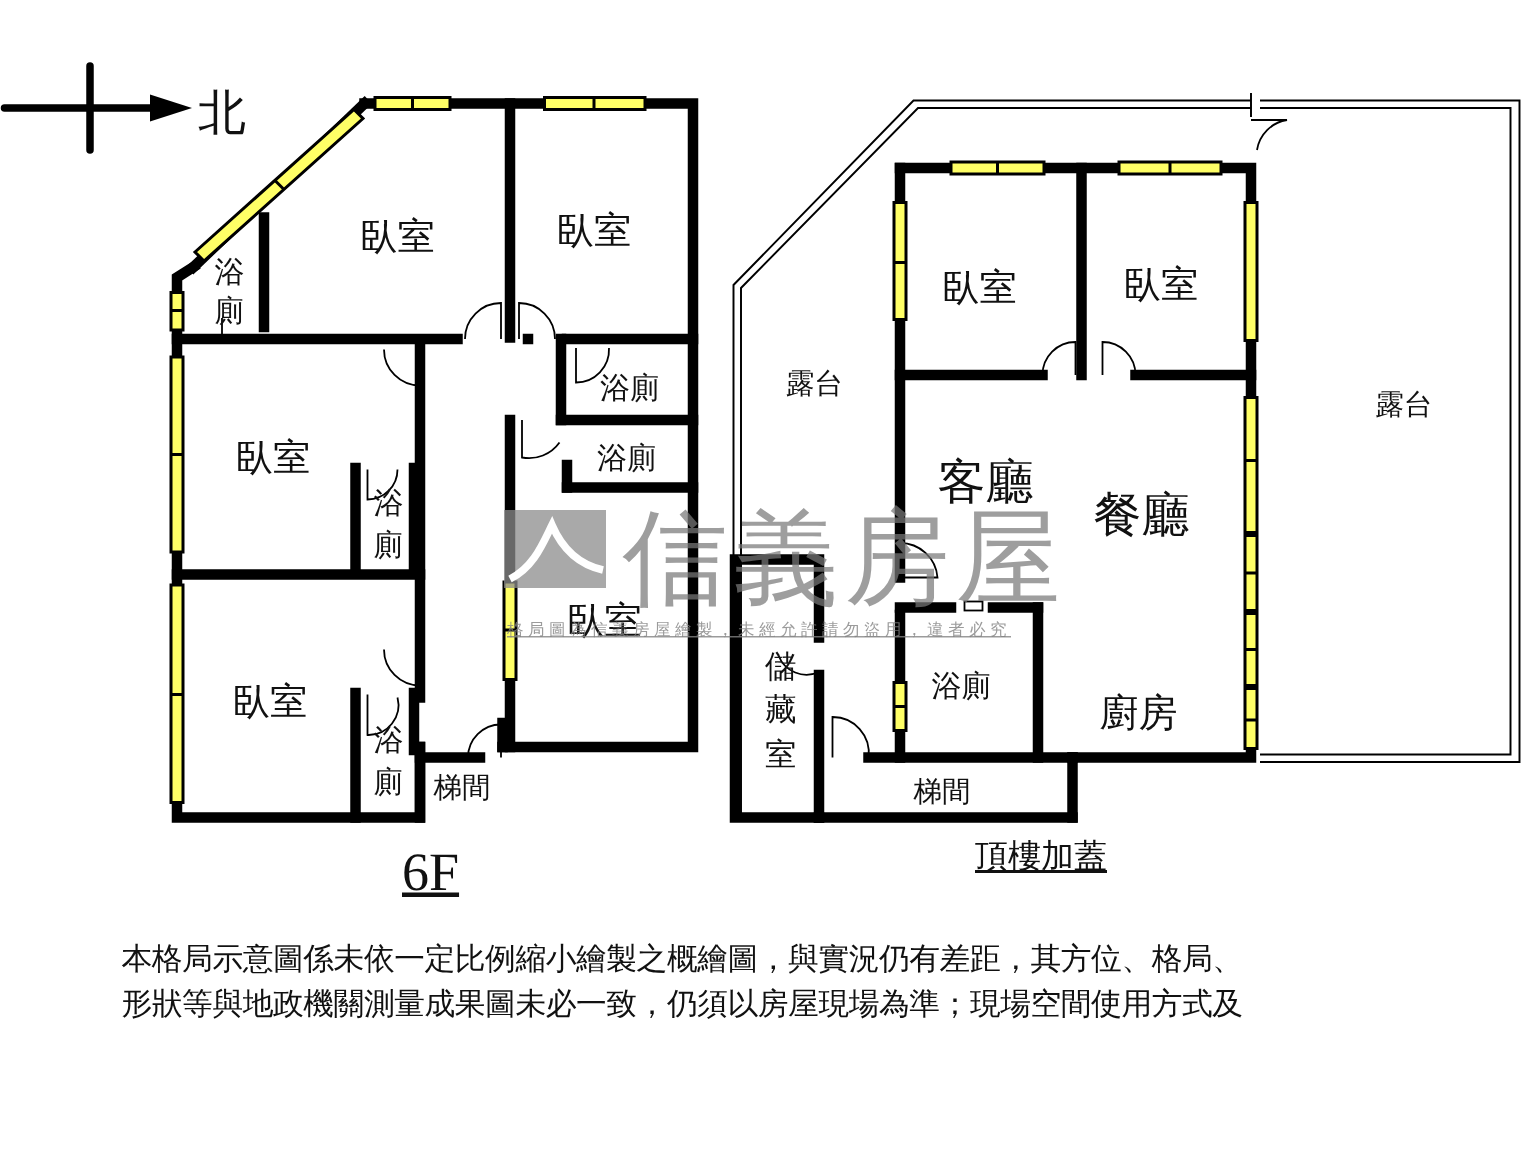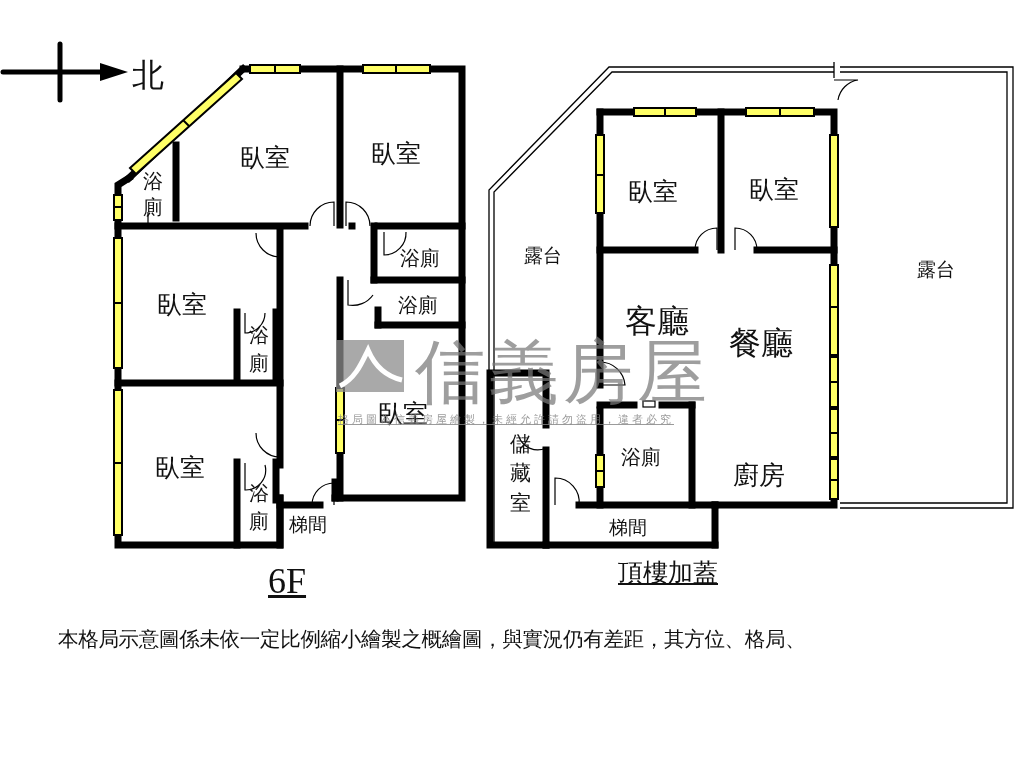--- a/index.html
+++ b/index.html
@@ -1,23 +1,23 @@
 <!DOCTYPE html>
 <html><head>
 <meta charset="utf-8">
 <style>
   html, body { margin: 0; padding: 0; background: #ffffff; }
   body { width: 1024px; height: 768px; position: relative; overflow: hidden; font-family: "DejaVu Serif", "Liberation Serif", serif; }
   #plan { position: absolute; left: 0; top: 0; width: 1024px; height: 620px; }
   .lbl { font-family: "DejaVu Serif", "Liberation Serif", serif; fill: #111; }
   .floor-title { position: absolute; font-family: "Liberation Serif", "DejaVu Serif", serif; color: #111; text-decoration: underline; }
   #title-6f { left: 268px; top: 560px; font-size: 36px; }
-  #title-roof { left: 618px; top: 556px; font-size: 25px; }
+  #title-roof { left: 650px; top: 556px; font-size: 22px; }
   #disclaimer { position: absolute; left: 58px; top: 624px; width: 960px; font-size: 20.5px; line-height: 30px; color: #111; font-family: "DejaVu Serif", "Liberation Serif", serif; letter-spacing: -0.3px; }
-  #disclaimer div { white-space: nowrap; }
+  #disclaimer div { white-space: nowrap; margin-left: 23px; }
   .wm-text { position: absolute; font-family: "DejaVu Sans", "Liberation Sans", sans-serif; color: rgba(120,120,120,0.72); text-align: center; }
   #wm-brand { left: 415px; top: 326px; font-size: 70px; letter-spacing: 4px; }
   #wm-sub { left: 338px; top: 412px; font-size: 11px; letter-spacing: 3px; color: rgba(130,130,130,0.8); text-decoration: underline; }
   #wm-logo { position: absolute; left: 336px; top: 340px; width: 68px; height: 52px; background: rgba(140,140,140,0.75); }
 </style>
 </head>
 <body>
 
 <svg id="plan" viewBox="0 0 1024 620" xmlns="http://www.w3.org/2000/svg">
   <defs>
@@ -181,13 +181,14 @@
   </svg>
 </div>
 <div id="wm-brand" class="wm-text">信義房屋</div>
 <div id="wm-sub" class="wm-text">格局圖為信義房屋繪製，未經允許請勿盜用，違者必究</div>
 
 <div id="title-6f" class="floor-title">6F</div>
 <div id="title-roof" class="floor-title">頂樓加蓋</div>
 
 <div id="disclaimer">
   <div>本格局示意圖係未依一定比例縮小繪製之概繪圖，與實況仍有差距，其方位、格局、</div>
+  <div>形狀等與地政機關測量成果圖未必一致，仍須以房屋現場為準；現場空間使用方式及</div>
 </div>
 
 </body></html>

